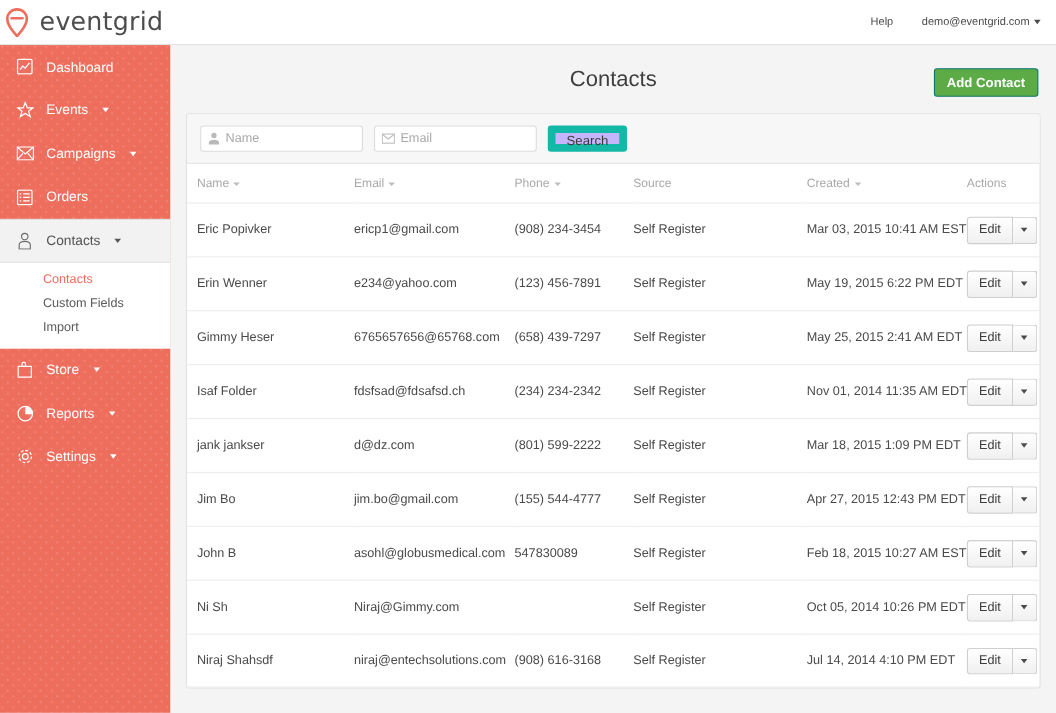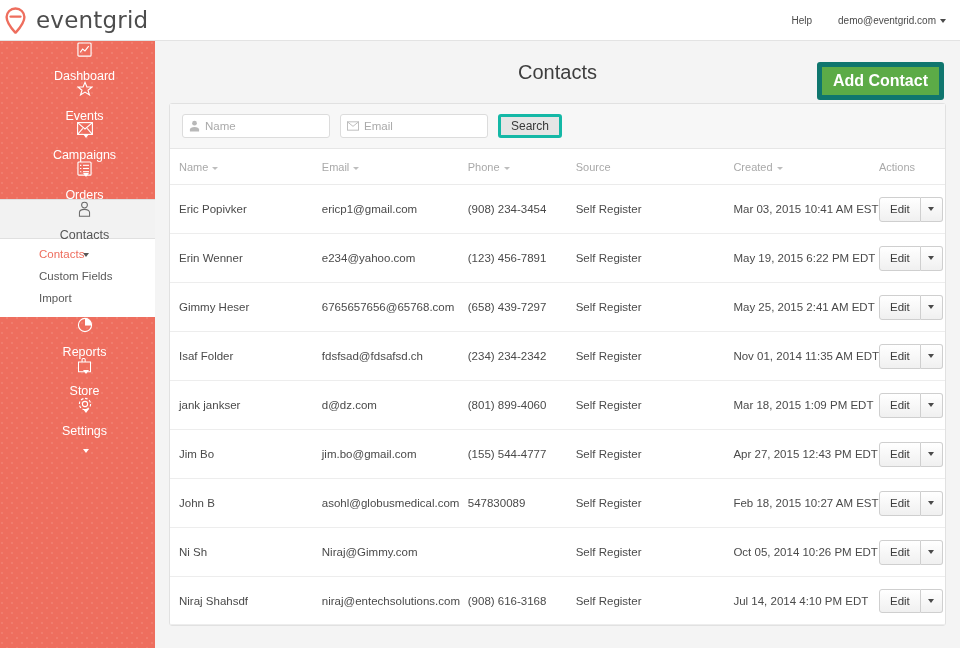--- a/index.html
+++ b/index.html
@@ -43,21 +43,21 @@
     width: 155px; height: 607px;
     background-color: #ee6e5e;
     background-image:
       radial-gradient(circle at 2px 2px, rgba(255,255,255,.10) 1px, transparent 1.4px),
       radial-gradient(circle at 7px 7px, rgba(255,255,255,.10) 1px, transparent 1.4px);
     background-size: 10px 10px, 10px 10px;
   }
   .nav-item {
     height: 39.5px; display: flex; align-items: center;
     padding-left: 14px; gap: 11px; cursor: pointer;
-    color: #ffffff; font-size: 12.5px; flex-direction: column;
+    color: #ffffff; font-size: 12.5px;
   }
   .nav-item .lbl { white-space: nowrap; }
   .nav-icon {
     width: 17px; height: 17px; flex: 0 0 17px;
     display: flex; align-items: center; justify-content: center;
   }
   .nav-icon svg { display: block; }
   .nav-caret {
     display: inline-block; width: 0; height: 0; margin-left: 2px;
     border-left: 3.5px solid transparent; border-right: 3.5px solid transparent;
@@ -80,22 +80,22 @@
     position: absolute; top: 41px; left: 155px;
     width: 805px; height: 607px; background: #f4f4f4;
   }
   .page-head {
     height: 62px; position: relative;
     display: flex; align-items: center; justify-content: center;
   }
   .page-title { font-size: 20px; color: #3e3e3e; font-weight: 400; }
   .btn-green {
     position: absolute; right: 16px; top: 21px;
-    background: #5cab47; border: 5px solid #0f766e; border-radius: 3px;
-    color: #ffffff; font-size: 16px; font-weight: bold;
+    background: #5cab47; border: 1px solid #0f766e; border-radius: 3px;
+    color: #ffffff; font-size: 12px; font-weight: bold;
     padding: 6px 11px; cursor: pointer; line-height: 1;
     font-family: "Liberation Sans", sans-serif;
   }
 
   .card {
     margin: 0 14px; background: #ffffff;
     border: 1px solid #e1e1e1; border-radius: 3px;
   }
   .toolbar {
     background: #f7f7f7; border-bottom: 1px solid #e6e6e6;
@@ -107,22 +107,22 @@
     display: flex; align-items: center; padding-left: 6px; gap: 5px;
   }
   .field svg { flex: 0 0 auto; display: block; }
   .field input {
     border: 0; outline: 0; background: transparent;
     font-size: 11.5px; color: #555; width: 112px;
     font-family: "Liberation Sans", sans-serif;
   }
   .field input::placeholder { color: #aaaaaa; }
   .btn-search {
-    height: 24px; padding: 0 10px; background: #e5e5e5;
-    border: 3px solid #14b8a6; border-radius: 3px;
+    height: 24px; padding: 0 10px; background: #c4b5fd;
+    border: 7px solid #14b8a6; border-radius: 3px;
     font-size: 12px; color: #3a3a3a; cursor: pointer;
     font-family: "Liberation Sans", sans-serif;
   }
 
   table { width: 100%; border-collapse: collapse; }
   thead th {
     text-align: left; font-weight: 400; font-size: 11px; color: #a9a9a9;
     padding: 12px 0 11px 0; border-bottom: 1px solid #ebebeb;
     white-space: nowrap; cursor: pointer;
   }
@@ -245,38 +245,38 @@
   </div>
 
   <div class="subnav">
     <div class="subnav-item active">Contacts</div>
     <div class="subnav-item">Custom Fields</div>
     <div class="subnav-item">Import</div>
   </div>
 
   <div class="nav-item">
     <span class="nav-icon">
+      <svg width="15" height="16" viewBox="0 0 16 17">
+          <path d="M1.6 5.4h12.8v10.4H1.6z" fill="none" stroke="#fff" stroke-width="1.1"></path>
+          <path d="M5.4 5.4V2.6c0-.6.5-1.1 1.1-1.1h1.1c.6 0 1.1.5 1.1 1.1v2.8" fill="none" stroke="#fff" stroke-width="1.1"></path>
+        </svg>
+    </span>
+    <span class="lbl">Store</span>
+    <span class="nav-caret"></span>
+  </div>
+
+  <div class="nav-item">
+    <span class="nav-icon">
       <svg width="16" height="16" viewBox="0 0 16 16">
           <circle cx="8" cy="8" r="6.6" fill="none" stroke="#fff" stroke-width="1.1"></circle>
           <path d="M8 8V1.4A6.6 6.6 0 0 1 14.6 8z" fill="#fff"></path>
           <line x1="8" y1="8" x2="14.6" y2="8" stroke="#fff" stroke-width="1.1"></line>
         </svg>
     </span>
     <span class="lbl">Reports</span>
-    <span class="nav-caret"></span>
-  </div>
-
-  <div class="nav-item">
-    <span class="nav-icon">
-      <svg width="15" height="16" viewBox="0 0 16 17">
-          <path d="M1.6 5.4h12.8v10.4H1.6z" fill="none" stroke="#fff" stroke-width="1.1"></path>
-          <path d="M5.4 5.4V2.6c0-.6.5-1.1 1.1-1.1h1.1c.6 0 1.1.5 1.1 1.1v2.8" fill="none" stroke="#fff" stroke-width="1.1"></path>
-        </svg>
-    </span>
-    <span class="lbl">Store</span>
     <span class="nav-caret"></span>
   </div>
 
   <div class="nav-item">
     <span class="nav-icon">
       <svg width="16" height="16" viewBox="0 0 16 16">
         <g fill="none" stroke="#fff" stroke-width="1.1">
           <circle cx="8" cy="8" r="2.6"></circle>
           <circle cx="8" cy="8" r="5.6" stroke-dasharray="2.6 1.7"></circle>
         </g>
@@ -378,21 +378,21 @@
             <td class="c-actions"><span class="btn-group">
                 <button class="btn-edit">Edit</button>
                 <button class="btn-split">
                   <span class="split-caret"></span>
                 </button>
               </span></td>
           </tr>
           <tr>
             <td class="c-name">jank jankser</td>
             <td class="c-email">d@dz.com</td>
-            <td class="c-phone">(801) 899-4060</td>
+            <td class="c-phone">(801) 599-2222</td>
             <td class="c-source">Self Register</td>
             <td class="c-created">Mar 18, 2015 1:09 PM EDT</td>
             <td class="c-actions"><span class="btn-group">
                 <button class="btn-edit">Edit</button>
                 <button class="btn-split">
                   <span class="split-caret"></span>
                 </button>
               </span></td>
           </tr>
           <tr>

